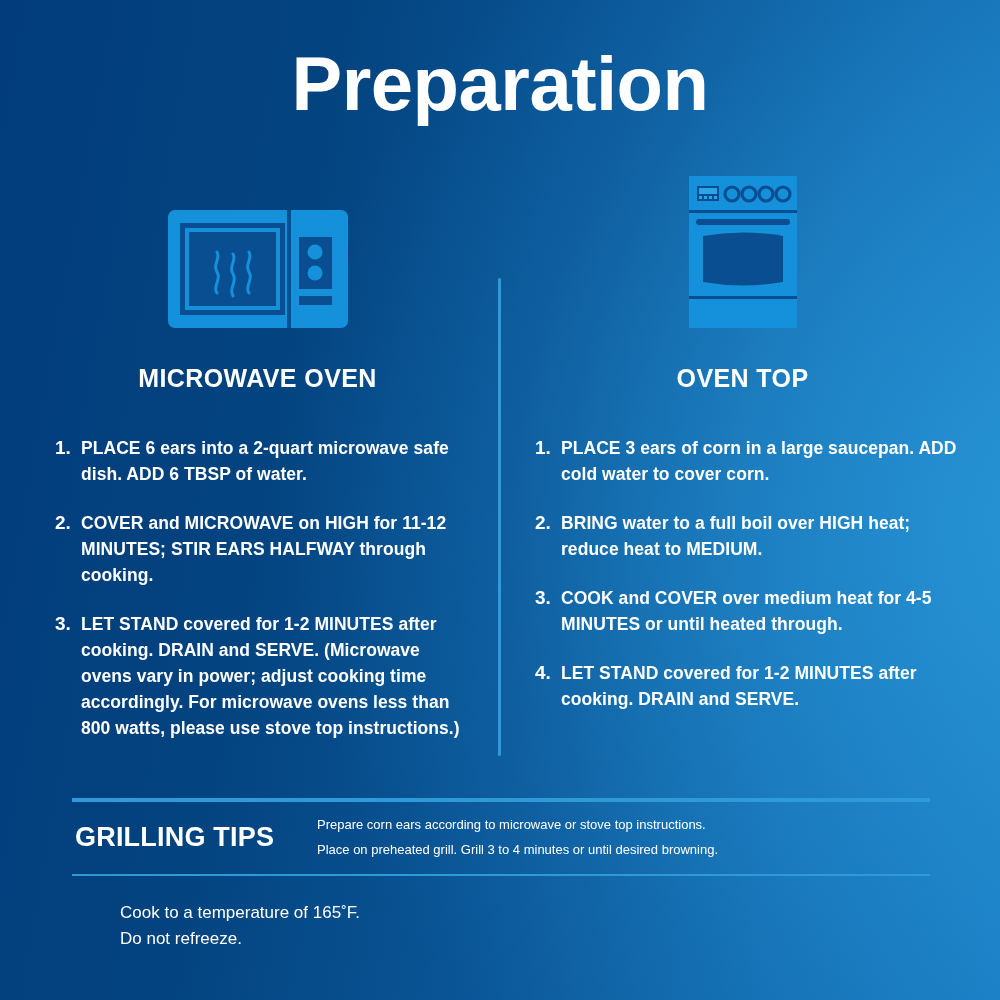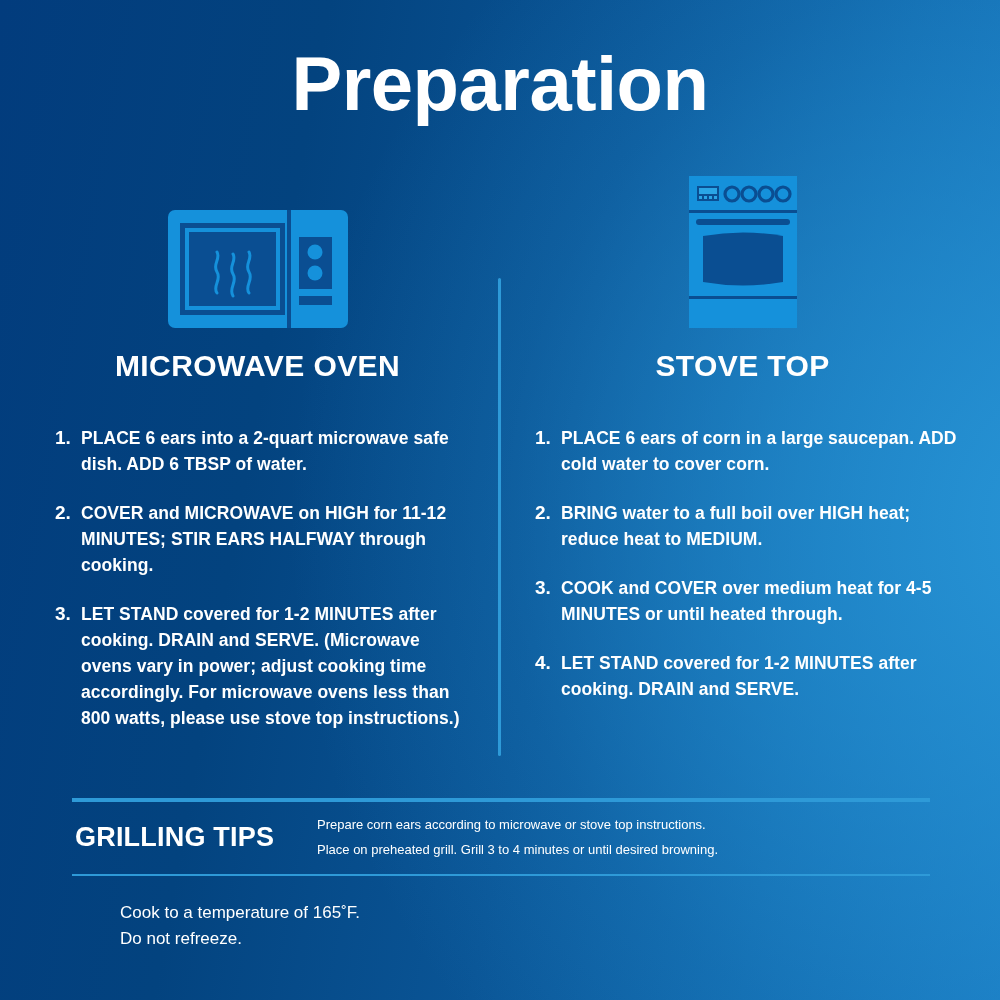--- a/index.html
+++ b/index.html
@@ -30,23 +30,23 @@
     color:#ffffff;
   }
 
   
   .col { position:absolute; top:168px; }
   .col.left  { left:30px;  width:455px; }
   .col.right { left:515px; width:455px; }
 
   .icon-wrap { height:160px; display:flex; align-items:flex-end; justify-content:center; }
   .col-heading {
-    margin-top:21px;
+    margin-top:36px;
     text-align:center;
-    font-size:30px;
+    font-size:25px;
     font-weight:bold;
     letter-spacing:0.4px;
     color:#ffffff;
   }
 
   .steps { margin-top:42px; }
   .step { display:flex; margin-bottom:23px; }
   .step-num {
     font-weight:bold;
     font-size:19px;
@@ -182,25 +182,25 @@
           <circle cx="94" cy="18" r="7"></circle>
         </g>
 
         <rect x="7" y="43" width="94" height="6" rx="3" fill="#0a4e92"></rect>
 
         <path d="M14 60 Q54 53 94 60 L94 106 Q54 113 14 106 Z" fill="#0a4e92"></path>
 
         <rect x="0" y="120" width="108" height="3" fill="#0a4e92"></rect>
       </svg>
     </div>
-    <div class="col-heading">STOVE TOP</div>
+    <div class="col-heading">OVEN TOP</div>
     <div class="steps">
       <div class="step">
         <div class="step-num">1.</div>
-        <div class="step-text">PLACE 6 ears of corn in a large saucepan. ADD cold water to cover corn.</div>
+        <div class="step-text">PLACE 3 ears of corn in a large saucepan. ADD cold water to cover corn.</div>
       </div>
       <div class="step">
         <div class="step-num">2.</div>
         <div class="step-text">BRING water to a full boil over HIGH heat; reduce heat to MEDIUM.</div>
       </div>
       <div class="step">
         <div class="step-num">3.</div>
         <div class="step-text">COOK and COVER over medium heat for 4-5 MINUTES or until heated through.</div>
       </div>
       <div class="step">

